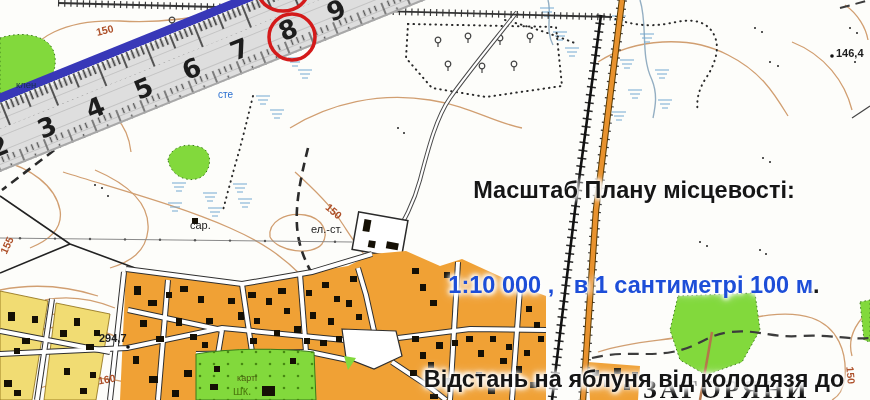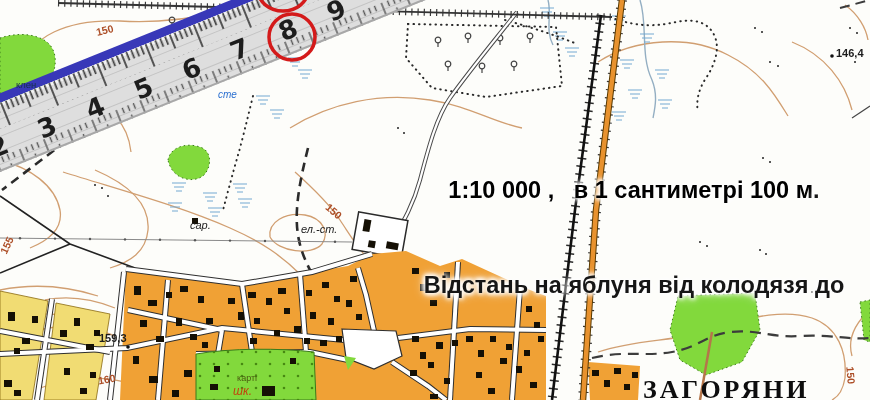--- a/index.html
+++ b/index.html
@@ -2,25 +2,25 @@
 <html><head>
 <meta charset="utf-8">
 <style>
   html,body{margin:0;padding:0;background:#888;}
   #stage{position:relative;width:870px;height:400px;overflow:hidden;background:#fdfdfa;
          font-family:"Liberation Sans","DejaVu Sans",sans-serif;}
   #stage svg{position:absolute;left:0;top:0;}
   .lbl{position:absolute;white-space:pre;line-height:1;}
   .contour-lbl{color:#ad4f28;font-weight:bold;font-size:10.5px;}
   .elev-lbl{color:#1c1c1c;font-weight:bold;font-size:11px;text-align:right;}
-  .abbr-lbl{color:#222;font-style:italic;font-size:11px;}
+  .abbr-lbl{color:#222;font-size:11px;}
   .caption{position:absolute;left:406px;top:112px;width:456px;text-align:center;
            font-weight:bold;font-size:23.5px;line-height:31.5px;color:#161616;white-space:pre-wrap;
            text-shadow:0 0 4px #fff,0 0 7px #fff,1px 1px 5px #fff,-1px -1px 5px #fff,0 0 12px #fff;}
-  .cap-blue{color:#000000;}
+  .cap-blue{color:#1d4ed8;}
   .ruler-nums{position:absolute;left:0;top:103px;width:0;height:0;
               transform:rotate(-22deg);transform-origin:0 0;}
   .ruler-nums span{position:absolute;top:25px;width:28px;text-align:center;
                    font-size:26px;font-weight:bold;color:#1d1d1d;
                    font-family:"DejaVu Sans",sans-serif;}
   .village-name{color:#0d0d0d;font-weight:bold;font-size:26px;letter-spacing:3px;
                 font-family:"Liberation Serif","DejaVu Serif",serif;}
 </style>
 </head>
 <body>
@@ -378,29 +378,30 @@
   <span style="left:280.5px">8</span>
   <span style="left:332.5px">9</span>
 </div>
 
 <span class="lbl contour-lbl" style="left:96px;top:25px;transform:rotate(-14deg)">150</span>
 <span class="lbl contour-lbl" style="left:325px;top:206px;transform:rotate(40deg)">150</span>
 <span class="lbl contour-lbl" style="left:-2px;top:240px;transform:rotate(-65deg)">155</span>
 <span class="lbl contour-lbl" style="left:98px;top:374px;transform:rotate(-10deg)">160</span>
 <span class="lbl contour-lbl" style="left:842px;top:370px;transform:rotate(85deg)">150</span>
 <span class="lbl elev-lbl" style="left:836px;top:48px">146,4</span>
-<span class="lbl elev-lbl" style="left:99px;top:333px">159,3</span>
+<span class="lbl elev-lbl" style="left:99px;top:333px">294,7</span>
 <span class="lbl abbr-lbl" style="left:190px;top:220px">сар.</span>
-<span class="lbl abbr-lbl" style="left:301px;top:224px">ел.-ст.</span>
+<span class="lbl abbr-lbl" style="left:311px;top:224px">ел.-ст.</span>
 <span class="lbl abbr-lbl" style="left:218px;top:90px;color:#2a6fd0;font-size:10px">сте</span>
 <span class="lbl" style="left:16px;top:80px;font-size:9.5px;color:#16324a">клен</span>
 <span class="lbl" style="left:237px;top:374px;font-size:9px;color:#4a5a10">карті</span>
-<span class="lbl abbr-lbl" style="left:233px;top:385px;font-size:12px;color:#c2410c">шк.</span>
+<span class="lbl abbr-lbl" style="left:233px;top:385px;font-size:12px;color:#4d7c0f">шк.</span>
 <span class="lbl village-name" style="left:643px;top:377px">ЗАГОРЯНИ</span>
 
 <div class="caption">
+  <div><span>Масштаб Плану місцевості:</span></div>
   <div><span class="cap-blue">1:10 000 ,   в 1 сантиметрі 100 м</span><span>.</span></div>
   <div><span>Відстань на яблуня від колодязя до</span></div>
   
   
   
 </div>
 </div>
 
 </body></html>

